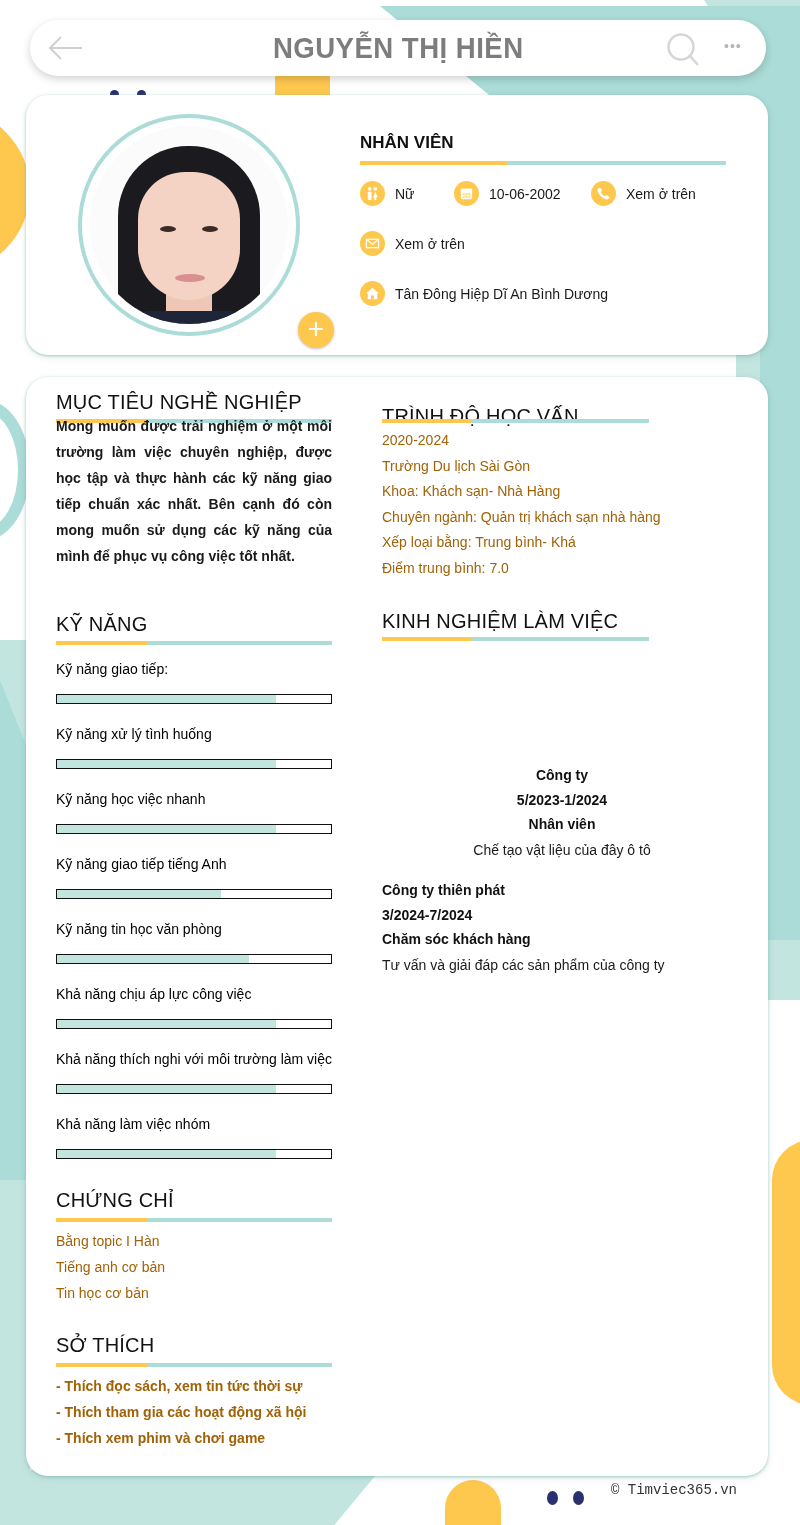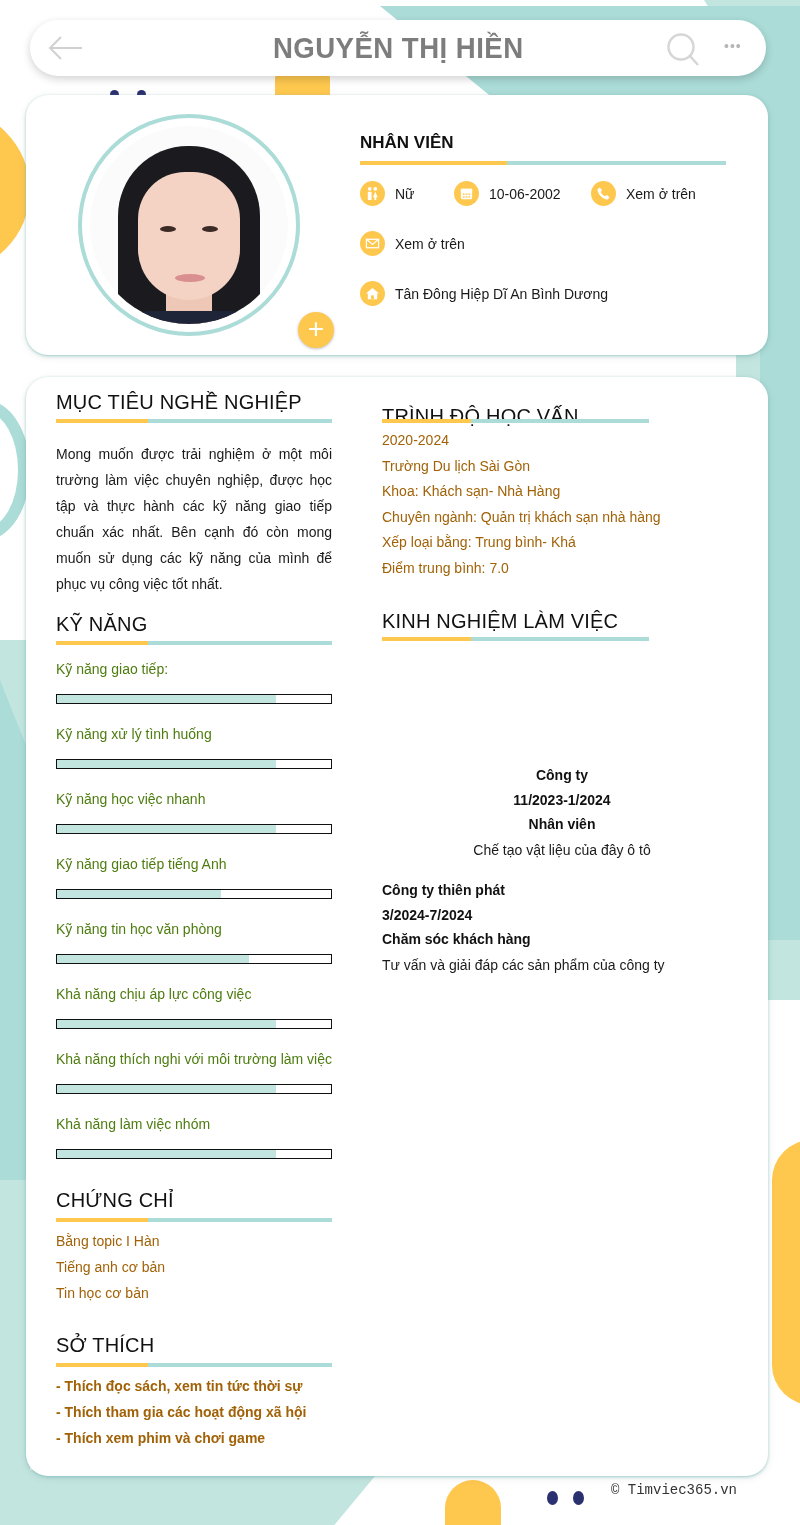--- a/index.html
+++ b/index.html
@@ -94,21 +94,21 @@
     .sec-line { position: absolute; height: 4px; display: flex; }
     .sec-line .y { background: #fec84f; width: 92px; }
     .sec-line .t { background: #abdcd7; flex: 1; }
 
     .para { position: absolute; font-size: 14px; line-height: 26px; color: #1a1a1a; text-align: justify; }
     .lines { position: absolute; font-size: 14px; line-height: 25.5px; color: #a16207; }
     .lines div { white-space: nowrap; }
 
     
     .skill { position: absolute; left: 30px; width: 276px; }
-    .skill .label { font-size: 14px; color: #4d7c0f; height: 20px; line-height: 20px; white-space: nowrap; }
+    .skill .label { font-size: 14px; color: #000000; height: 20px; line-height: 20px; white-space: nowrap; }
     .skill .bar { margin-top: 15px; width: 276px; height: 10px; border: 1.5px solid #111; background: #ffffff; position: relative; }
     .skill .bar .fill { position: absolute; left: 0; top: 0; bottom: 0; background: #c3e5e0; }
 
     
     .exp { position: absolute; left: 356px; width: 360px; font-size: 14px; }
     .exp .b { font-weight: bold; line-height: 24.5px; color: #111; }
     .exp .n { line-height: 27px; color: #1a1a1a; }
 
     #footer { position: absolute; left: 611px; top: 1482px; font-family: "Liberation Mono", "DejaVu Sans Mono", monospace; font-size: 14px; color: #333; }
   </style>
@@ -229,21 +229,21 @@
   </div>
 </div>
 
 <div class="card" id="main-card">
 
   <div class="section-title" style="left:30px; top:14px;">MỤC TIÊU NGHỀ NGHIỆP</div>
   <div class="sec-line" style="left:30px; top:42px; width:276px;">
       <div class="y"></div>
       <div class="t"></div>
     </div>
-  <div class="para" style="left:30px; top:64px; width:276px;">Mong muốn được trải nghiệm ở một môi trường làm việc chuyên nghiệp, được học tập và thực hành các kỹ năng giao tiếp chuẩn xác nhất. Bên cạnh đó còn mong muốn sử dụng các kỹ năng của mình để phục vụ công việc tốt nhất.</div>
+  <div class="para" style="left:30px; top:36px; width:276px;font-weight:bold;">Mong muốn được trải nghiệm ở một môi trường làm việc chuyên nghiệp, được học tập và thực hành các kỹ năng giao tiếp chuẩn xác nhất. Bên cạnh đó còn mong muốn sử dụng các kỹ năng của mình để phục vụ công việc tốt nhất.</div>
 
   <div class="section-title" style="left:30px; top:236px;">KỸ NĂNG</div>
   <div class="sec-line" style="left:30px; top:264px; width:276px;">
       <div class="y"></div>
       <div class="t"></div>
     </div>
 
   <div class="skill" style="top:282px;">
     <div class="label">Kỹ năng giao tiếp:</div>
     <div class="bar">
@@ -330,21 +330,21 @@
   </div>
 
   <div class="section-title" style="left:356px; top:233px;">KINH NGHIỆM LÀM VIỆC</div>
   <div class="sec-line" style="left:356px; top:260px; width:267px;">
       <div class="y" style="width:89px"></div>
       <div class="t"></div>
     </div>
 
   <div class="exp" style="top:386px;text-align:center;">
     <div class="b">Công ty</div>
-    <div class="b">11/2023-1/2024</div>
+    <div class="b">5/2023-1/2024</div>
     <div class="b">Nhân viên</div>
     <div class="n">Chế tạo vật liệu của đây ô tô</div>
   </div>
   <div class="exp" style="top:501px;">
     <div class="b">Công ty thiên phát</div>
     <div class="b">3/2024-7/2024</div>
     <div class="b">Chăm sóc khách hàng</div>
     <div class="n">Tư vấn và giải đáp các sản phẩm của công ty</div>
   </div>
 </div>

